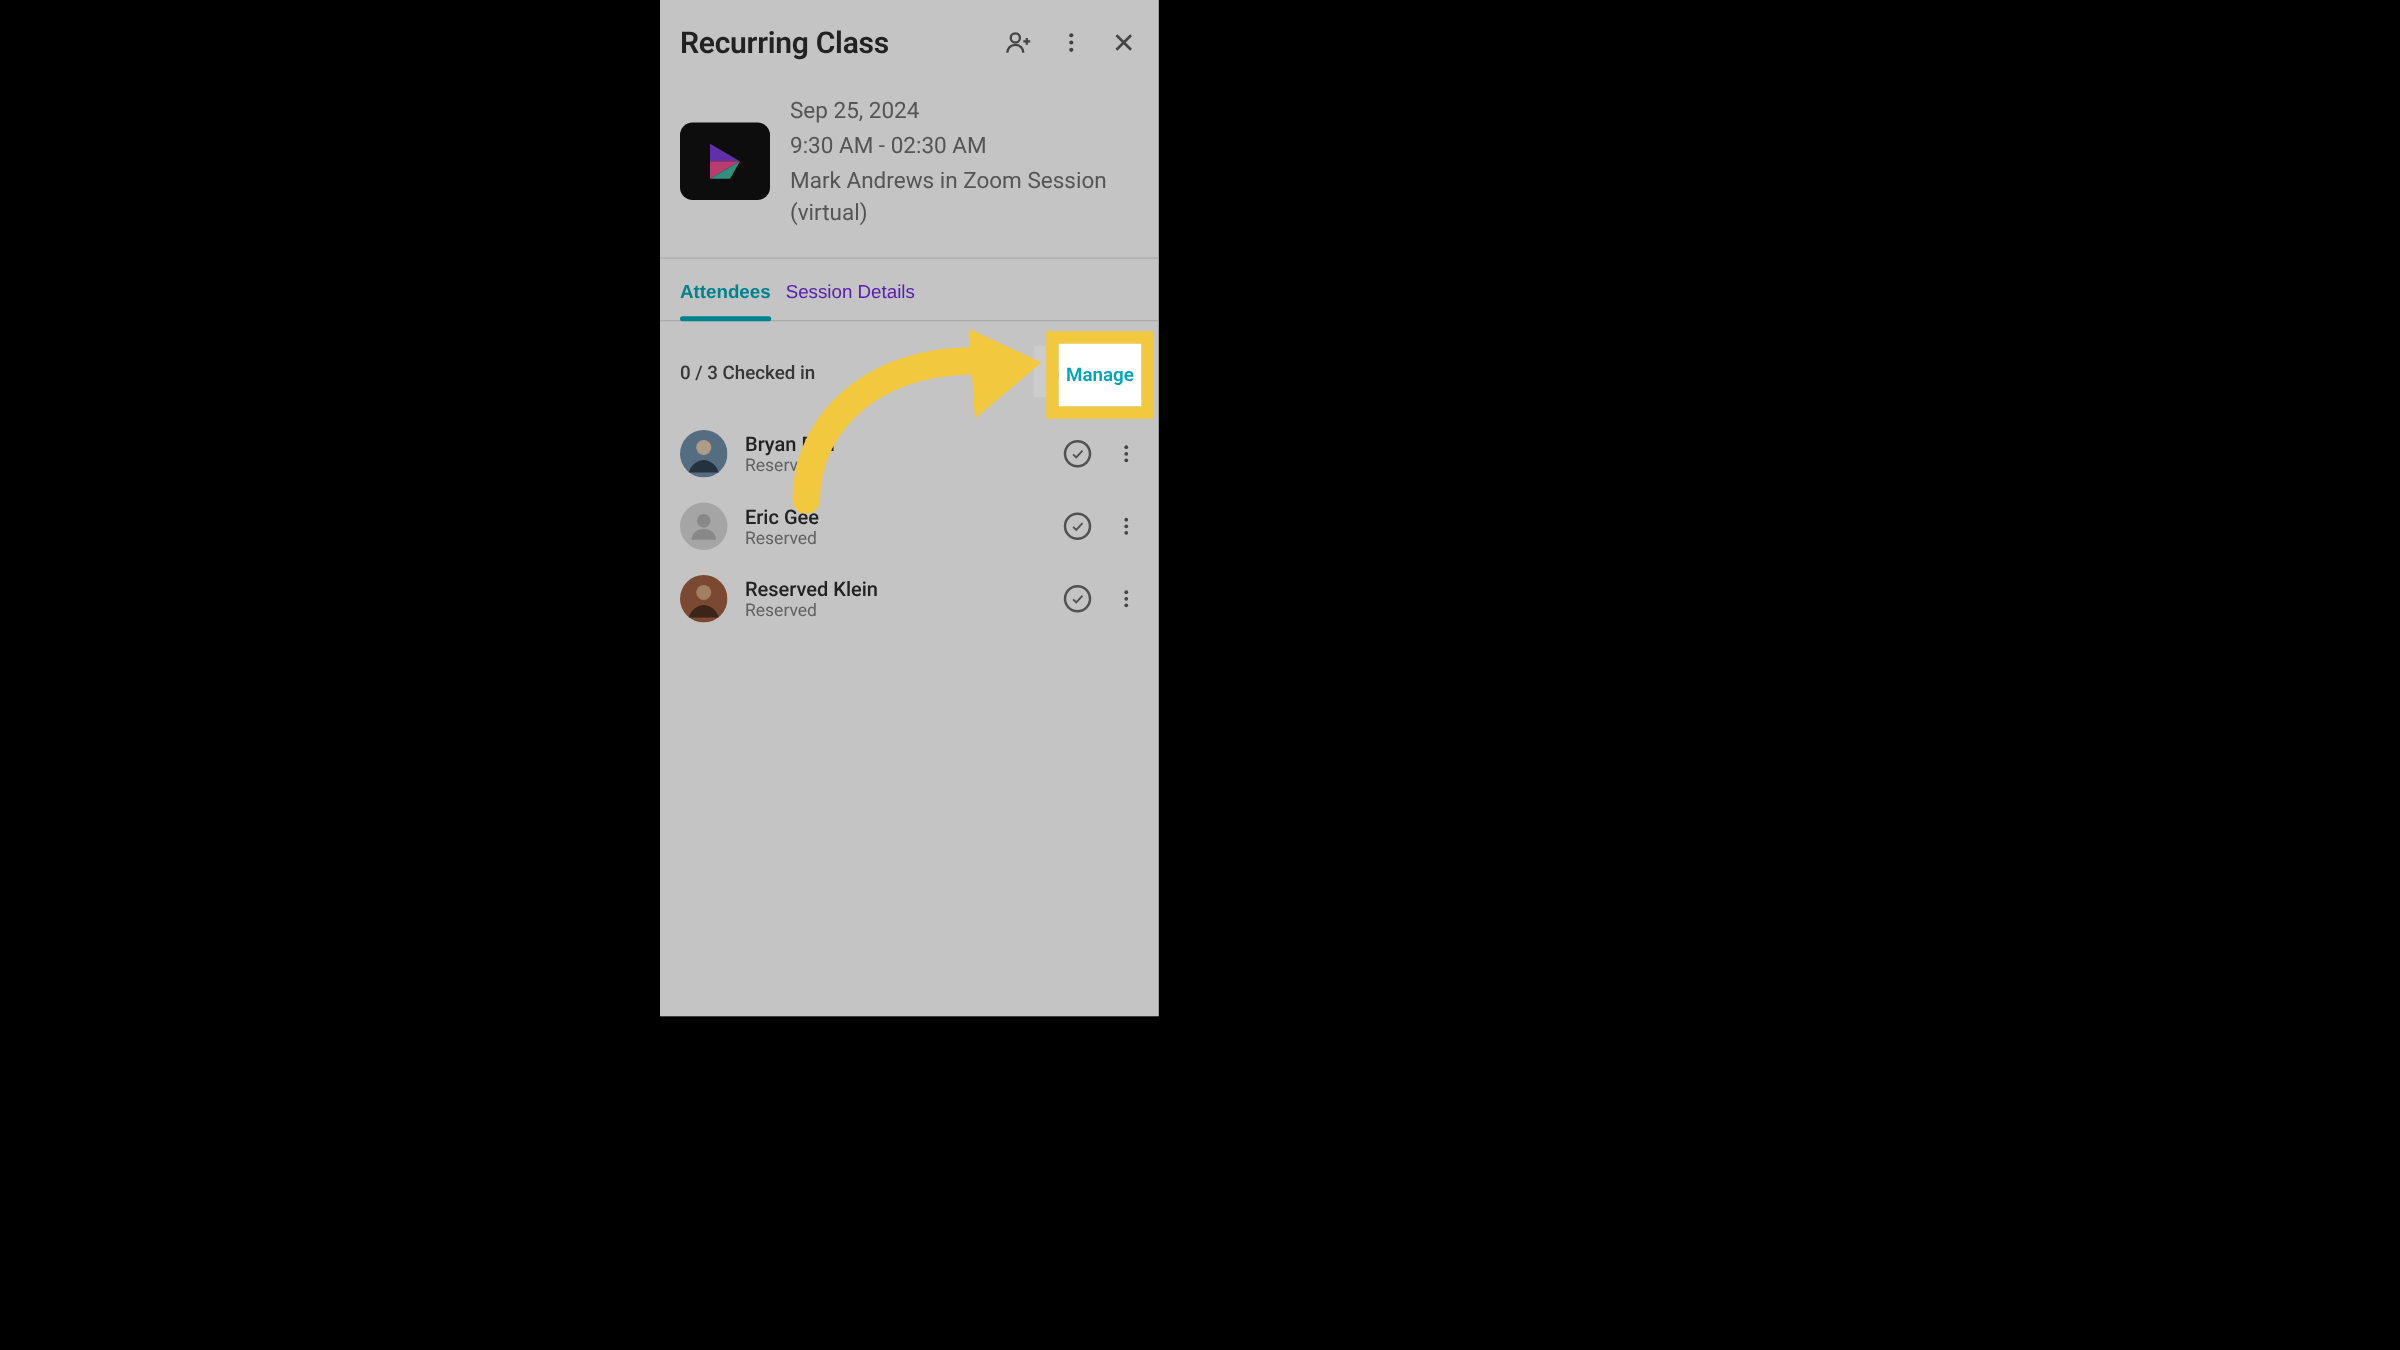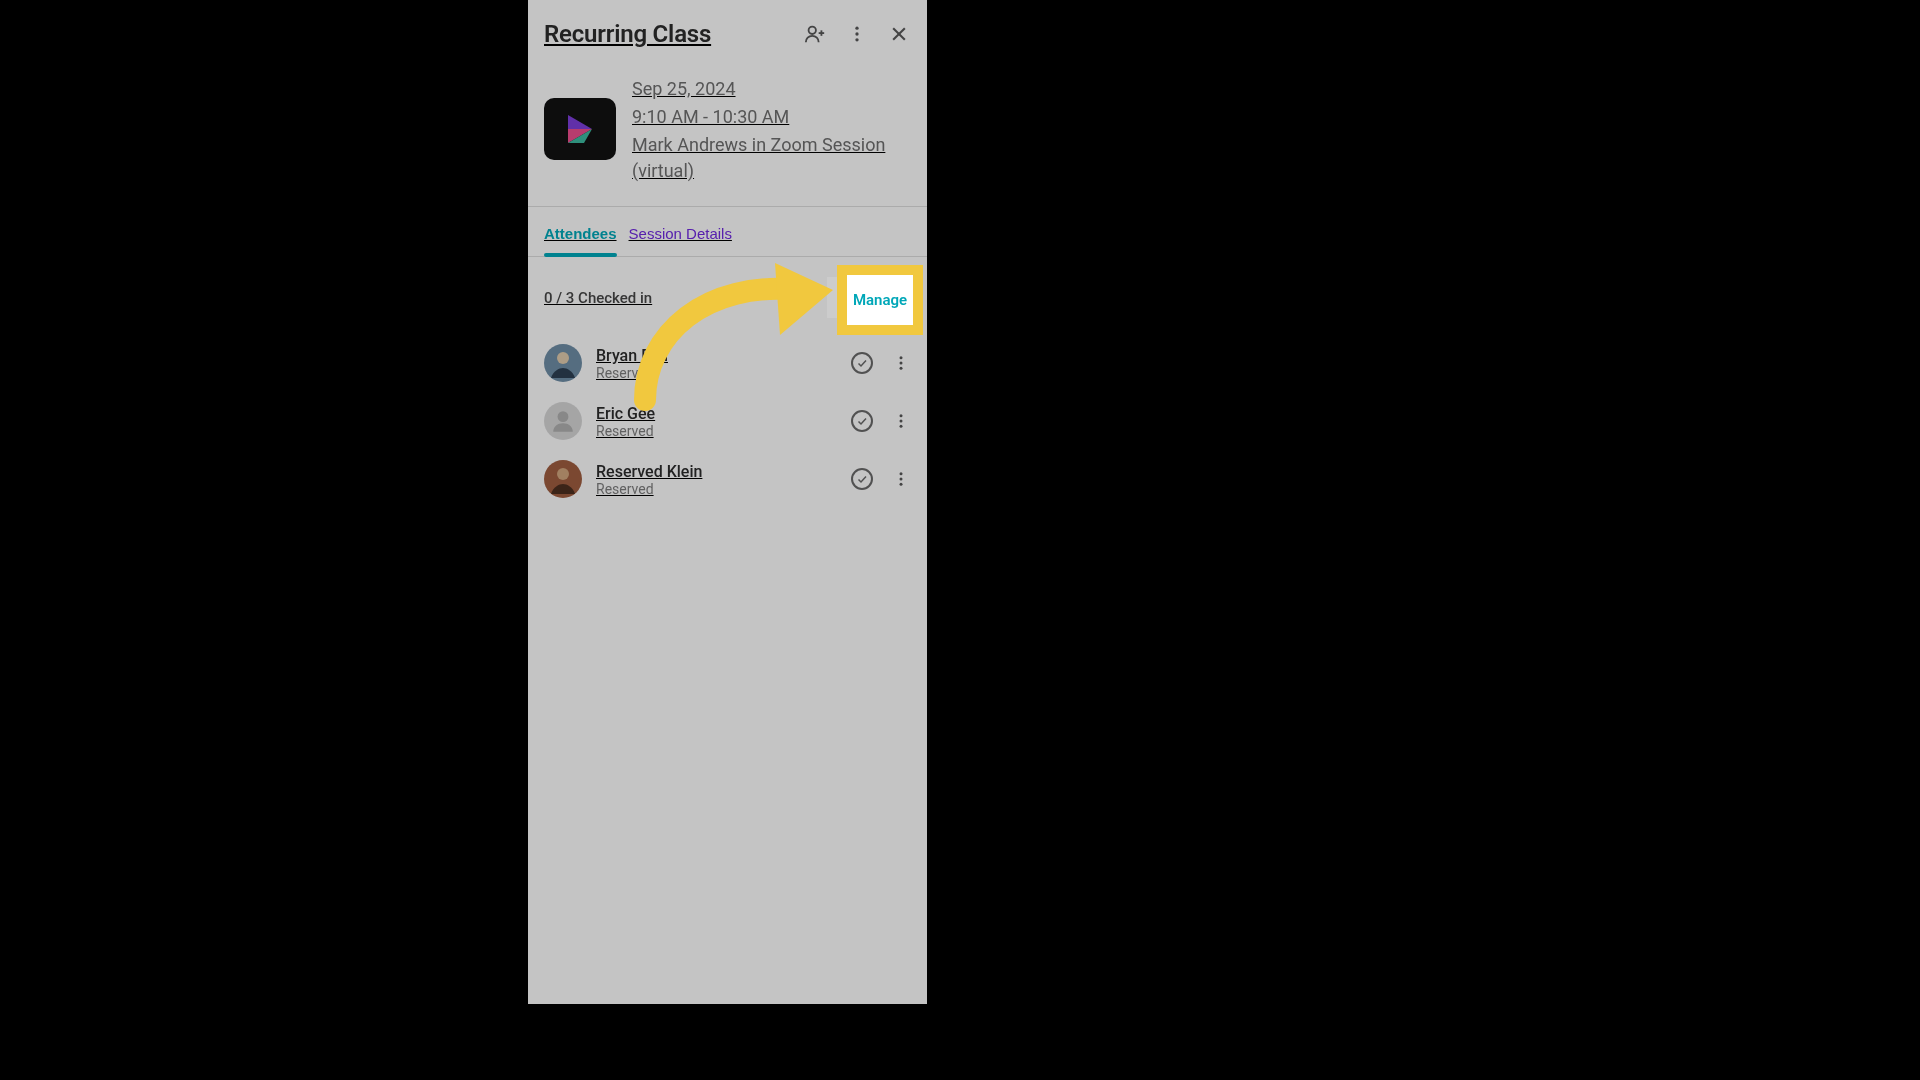--- a/index.html
+++ b/index.html
@@ -9,23 +9,22 @@
       background: #000;
       font-family: -apple-system, BlinkMacSystemFont, "Segoe UI", Roboto, Helvetica, Arial, sans-serif;
       position: relative;
       overflow: hidden;
     }
     .panel {
       position: absolute;
       left: 528px;
       top: 0;
       width: 399px;
-      height: 1004px;
+      height: 813px;
       background: #f5f5f6;
-      text-decoration: underline;
     }
     .dim-overlay {
       position: absolute;
       inset: 0;
       background: rgba(0,0,0,0.20);
       pointer-events: none;
       z-index: 5;
     }
     .header {
       display: flex;
@@ -274,21 +273,21 @@
   <div class="session-info">
     <div class="app-icon">
       <svg width="40" height="40" viewBox="0 0 40 40">
         <path d="M8 6 L32 20 L8 20 Z" fill="#7a3dd4"></path>
         <path d="M8 20 L32 20 L8 34 Z" fill="#e74c8a"></path>
         <path d="M32 20 L24 34 L8 34 Z" fill="#3bb59b"></path>
       </svg>
     </div>
     <div class="session-text">
       <div class="class-date">Sep 25, 2024</div>
-      <div class="class-time">9:10 AM - 10:30 AM</div>
+      <div class="class-time">9:30 AM - 02:30 AM</div>
       <div class="class-instructor">Mark Andrews in Zoom Session (virtual)</div>
     </div>
   </div>
 
   <div class="tabs">
     <button class="tab active">Attendees</button>
     <button class="tab">Session Details</button>
   </div>
 
   <div class="checkin-bar">

